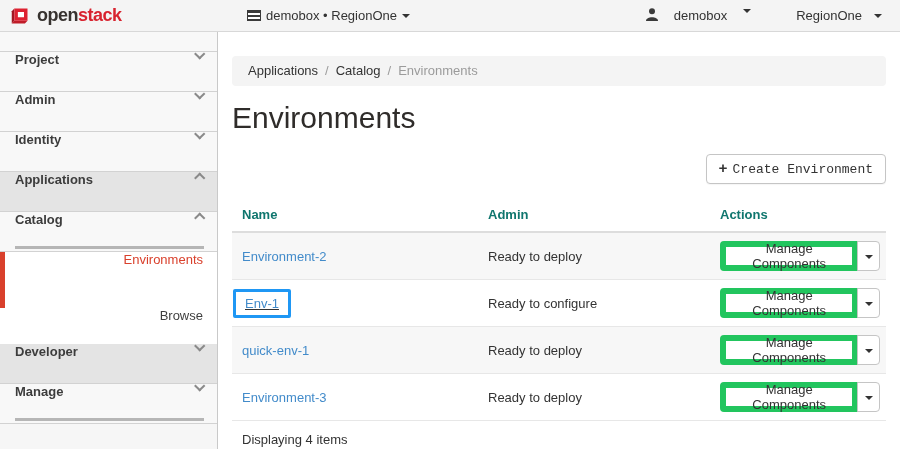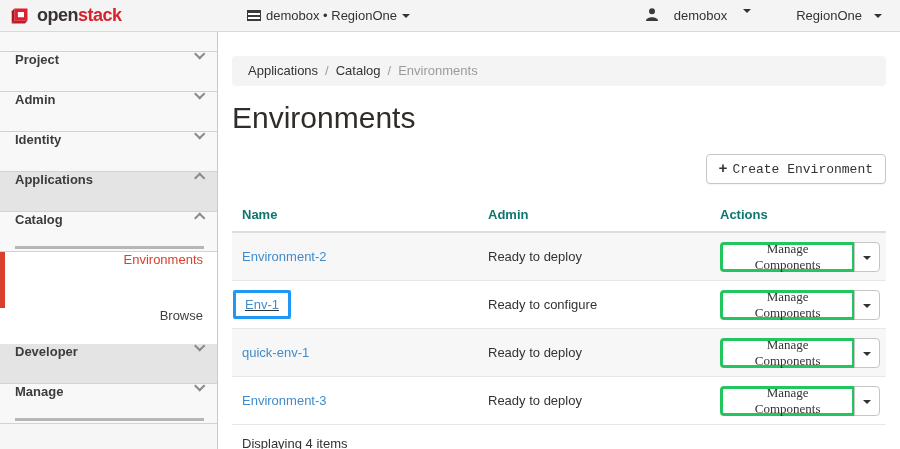--- a/index.html
+++ b/index.html
@@ -117,23 +117,22 @@
   .env-link { color: var(--link-blue, #428bca); }
   .hlwrap { display: inline-block; }
   .hlwrap.hl {
     border: 3px solid var(--highlight-blue, #1f97f4);
     border-radius: 2px; padding: 4px 9px; margin-left: -9px; text-decoration: underline;
   }
   .cell-actions { text-align: right; padding-right: 6px !important; }
   .btn-group { display: inline-flex; height: 30px; }
   .btn-main {
     display: flex; align-items: center; padding: 0 12px;
-    background: #fff; border: 3px solid #22c55e;
+    background: #fff; border: 6px solid #22c55e;
     border-radius: 4px 0 0 4px;
-    font-family: Liberation Serif, serif;
   }
   .btn-caret {
     width: 27px; display: flex; align-items: center; justify-content: center;
     background: #fff; border: 1px solid #c5c5c5; margin-left: -1px;
     border-radius: 0 4px 4px 0;
   }
   .table-footer { padding: 11px 10px; font-size: 13px; color: #333; }
 
   .person-icon { display: inline-block; }
 </style>

